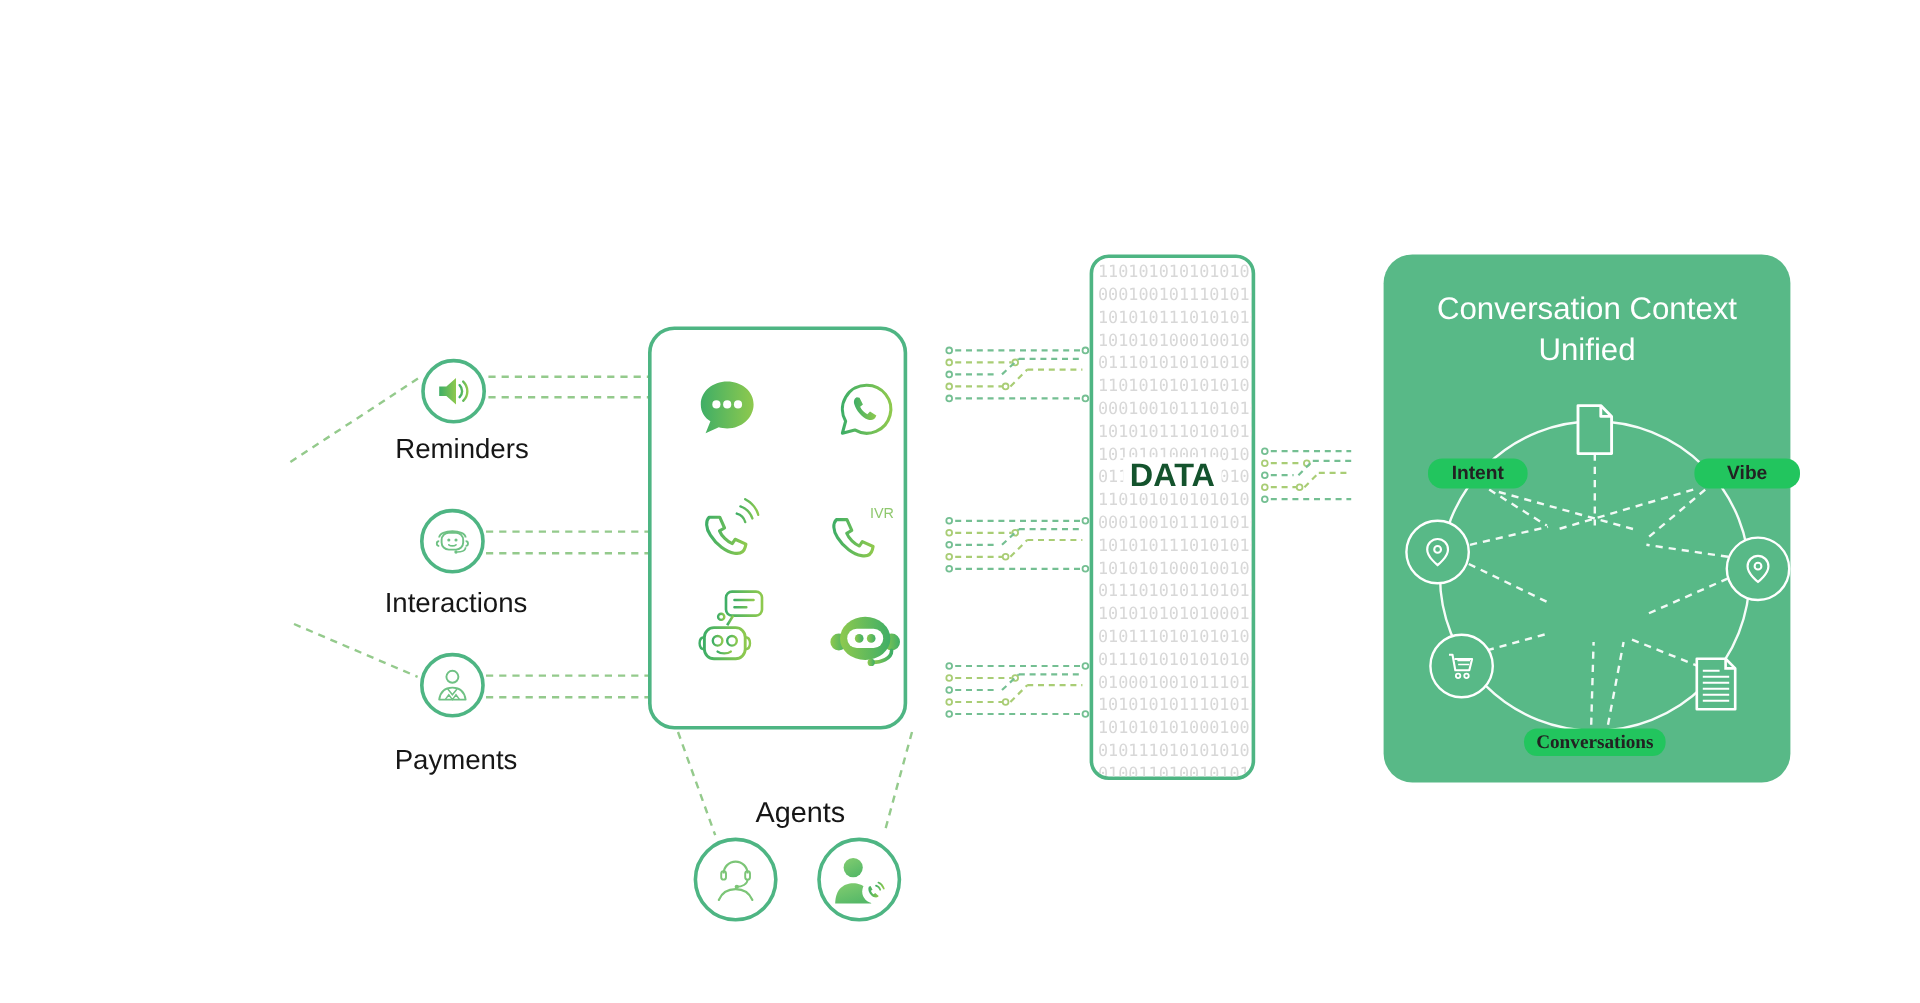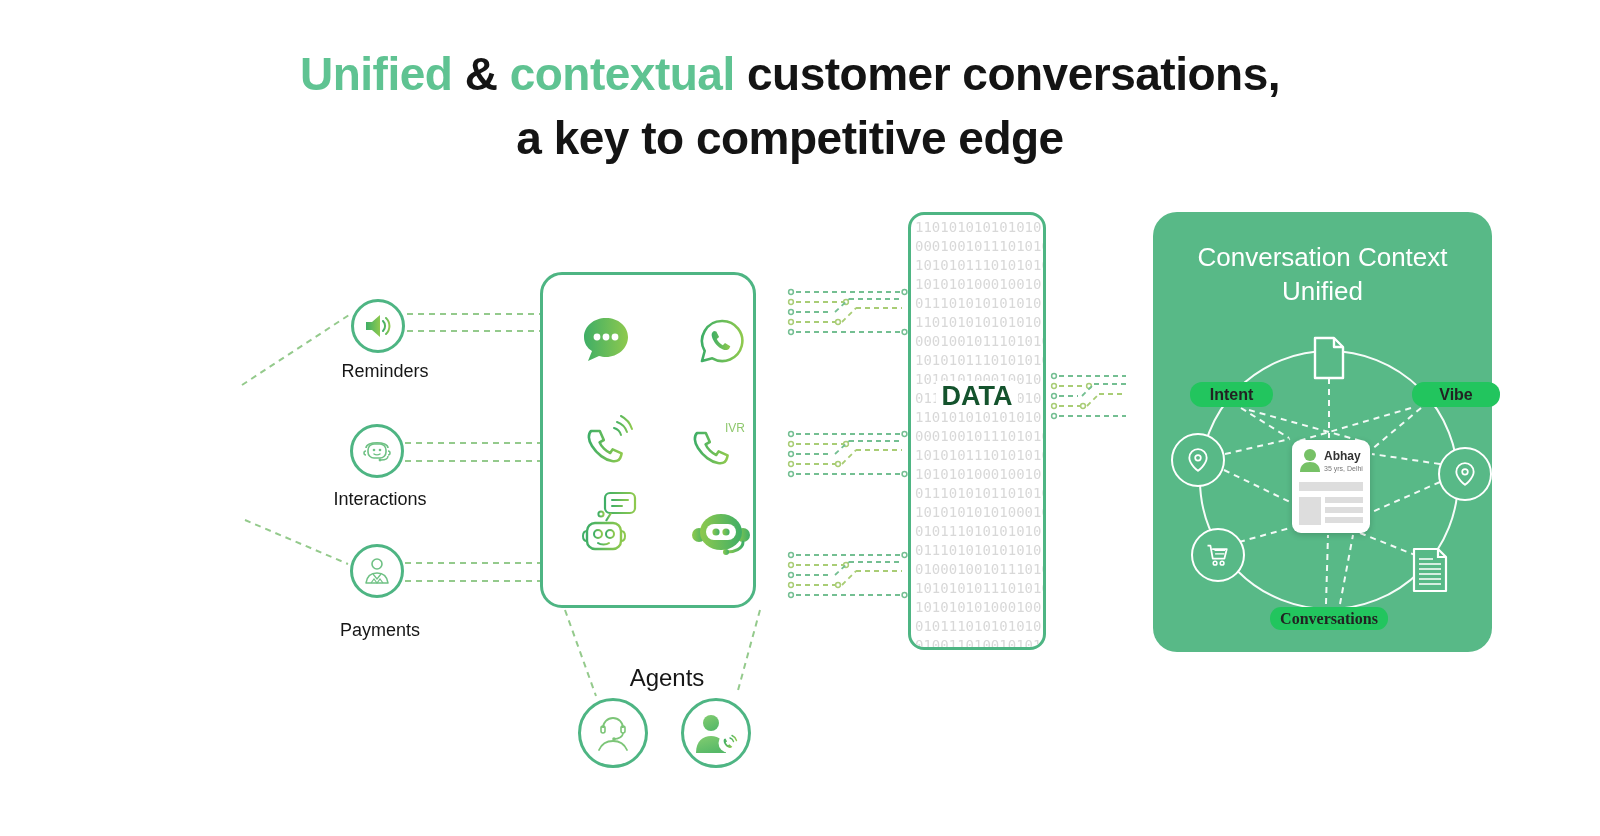--- a/index.html
+++ b/index.html
@@ -6,21 +6,21 @@
   #canvas{position:relative;width:1600px;height:836px;background:#fff;overflow:hidden;
           font-family:"Liberation Sans", sans-serif;}
   .abs{position:absolute;}
   
   #title{left:0;top:42px;width:1580px;text-align:center;font-size:46px;font-weight:600;
          color:#141414;letter-spacing:-0.5px;line-height:64px;}
   .tgreen{color:#5fc392;}
   
   .ring{border-radius:50%;background:#fff;border:3px solid #4eb583;box-sizing:border-box;
         display:flex;align-items:center;justify-content:center;}
-  .lbl{font-size:18px;color:#161616;text-align:center;}
+  .lbl{font-size:23px;color:#161616;text-align:center;}
   
   #channels-box{left:540px;top:272px;width:216px;height:336px;border:3px solid #4eb583;
                 border-radius:22px;background:#fff;box-sizing:border-box;z-index:2;}
   
   #data-box{left:908px;top:212px;width:138px;height:438px;border:3px solid #4eb583;
             border-radius:16px;background:#fff;box-sizing:border-box;overflow:hidden;z-index:2;}
   .binrow{font-family:"DejaVu Sans Mono", monospace;font-size:14px;line-height:19px;
           color:#d8d8d8;white-space:nowrap;padding-left:4px;}
   #data-label{left:908px;top:381px;width:138px;text-align:center;z-index:3;}
   #data-label span{background:#fff;padding:0 6px;font-size:27px;font-weight:700;color:#14532d;}
@@ -63,25 +63,20 @@
         <stop offset="0" stop-color="#8ec94e"></stop>
           <stop offset="1" stop-color="#3fae66"></stop>
       </linearGradient>
       <linearGradient id="gpers" x1="0" y1="0" x2="0.5" y2="1">
         <stop offset="0" stop-color="#84cd70"></stop>
           <stop offset="1" stop-color="#57b968"></stop>
       </linearGradient>
     </defs>
   </svg>
 
-  <div class="abs" id="title">
-    <span class="tgreen">Unified</span><span> &amp; </span><span class="tgreen">contextual</span><span> customer conversations,</span>
-    <br>
-    <span>a key to competitive edge</span>
-  </div>
 
   <svg id="lines-svg" class="abs" width="1600" height="836">
 
     <path class="dl" d="M242 385L349 315"></path>
     <path class="dl" d="M245 520L348 564"></path>
 
     <path class="dl" d="M407 314H540"></path>
       <path class="dl" d="M407 331H540"></path>
     <path class="dl" d="M405 443H540"></path>
       <path class="dl" d="M405 461H540"></path>
@@ -367,28 +362,15 @@
         <circle cx="15.5" cy="19" r="1.6" fill="none" stroke="#fff" stroke-width="1.3"></circle>
       </svg>
     </div>
 
     <svg class="abs" style="left:259px;top:335px;z-index:4;" width="36" height="46" viewBox="0 0 36 46">
       <path d="M2 2h24l8 8v34H2z" fill="#58b987" stroke="#fff" stroke-width="2.2" stroke-linejoin="round"></path>
       <path d="M26 2v8h8" fill="none" stroke="#fff" stroke-width="2.2"></path>
       <path d="M7 12h14M7 17h22M7 22h22M7 27h22M7 32h22M7 37h22" stroke="#fff" stroke-width="1.6"></path>
     </svg>
 
-    <div class="abs" id="profile-card">
-      <svg class="abs" style="left:7px;top:8px;" width="22" height="24" viewBox="0 0 22 24">
-        <circle cx="11" cy="7" r="6" fill="#76c166"></circle>
-        <path d="M1 24c0-7 4.5-10 10-10s10 3 10 10z" fill="#76c166"></path>
-      </svg>
-      <div class="abs" id="profile-name">Abhay</div>
-      <div class="abs" id="profile-details">35 yrs, Delhi</div>
-      <div class="ph" style="left:7px;top:42px;width:64px;height:9px;"></div>
-      <div class="ph" style="left:7px;top:57px;width:22px;height:28px;"></div>
-      <div class="ph" style="left:33px;top:57px;width:38px;height:6px;"></div>
-      <div class="ph" style="left:33px;top:67px;width:38px;height:6px;"></div>
-      <div class="ph" style="left:33px;top:77px;width:38px;height:6px;"></div>
-    </div>
   </div>
 
 </div>
 
 </body></html>

